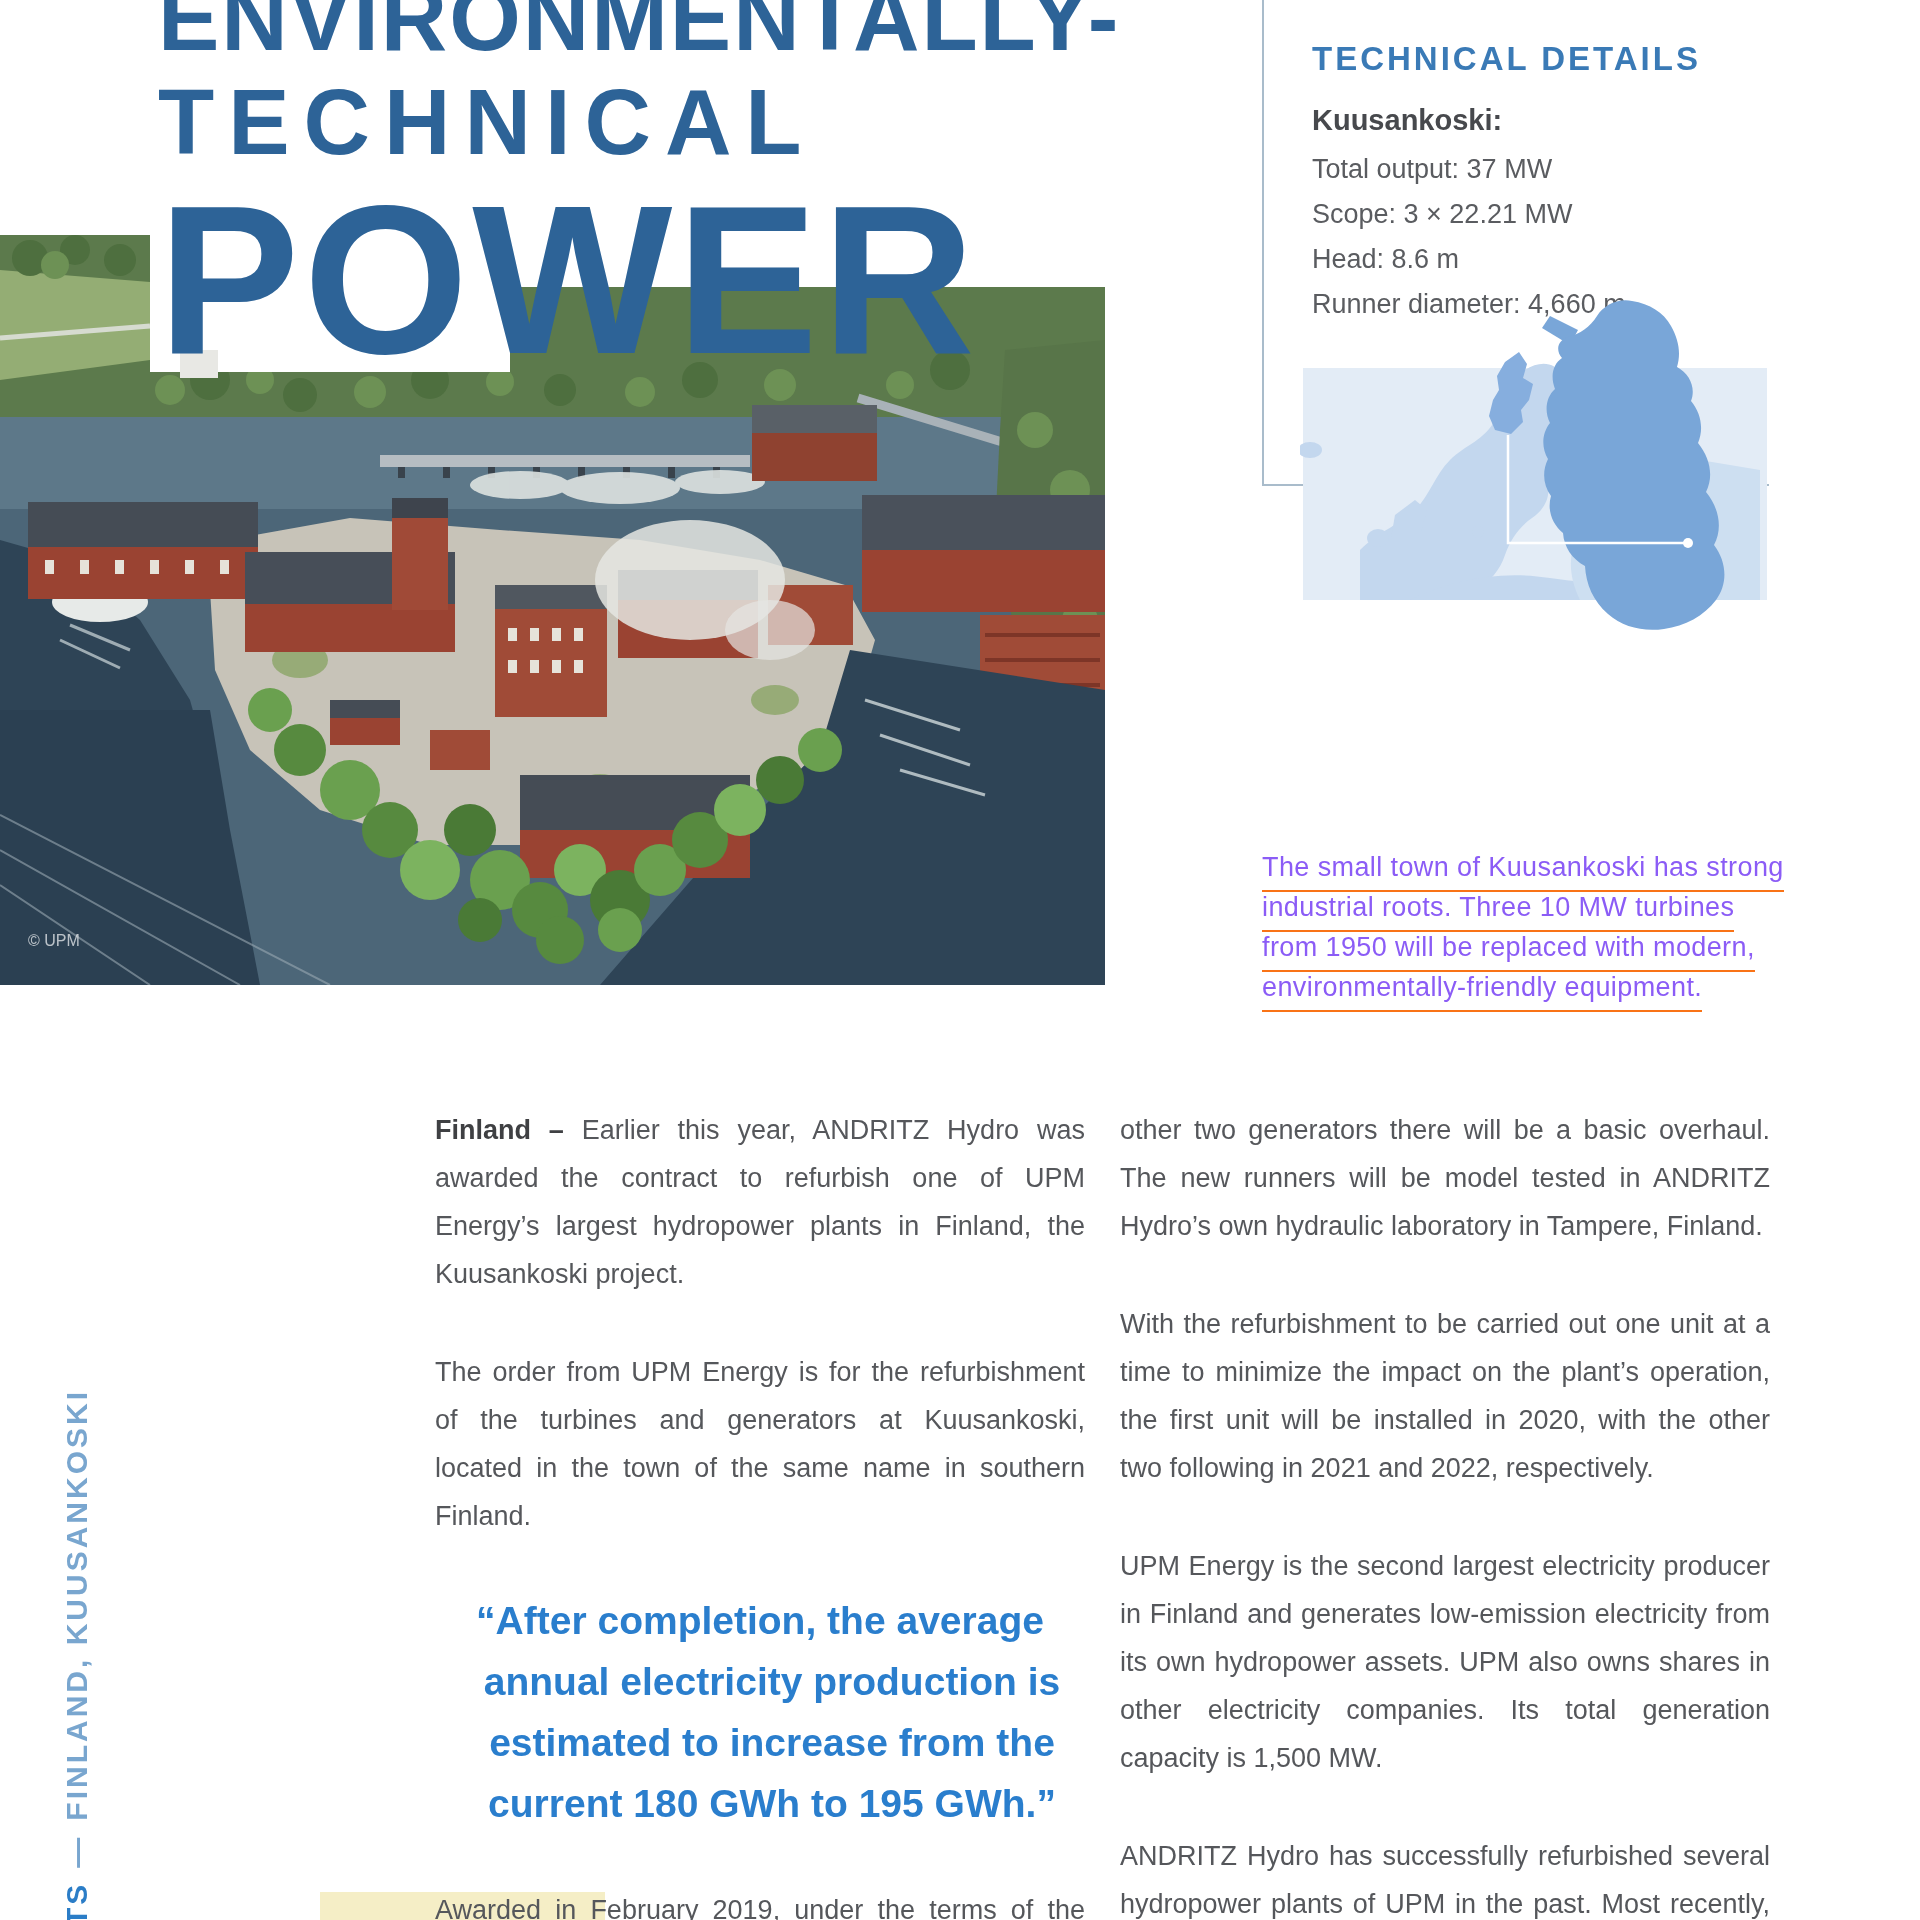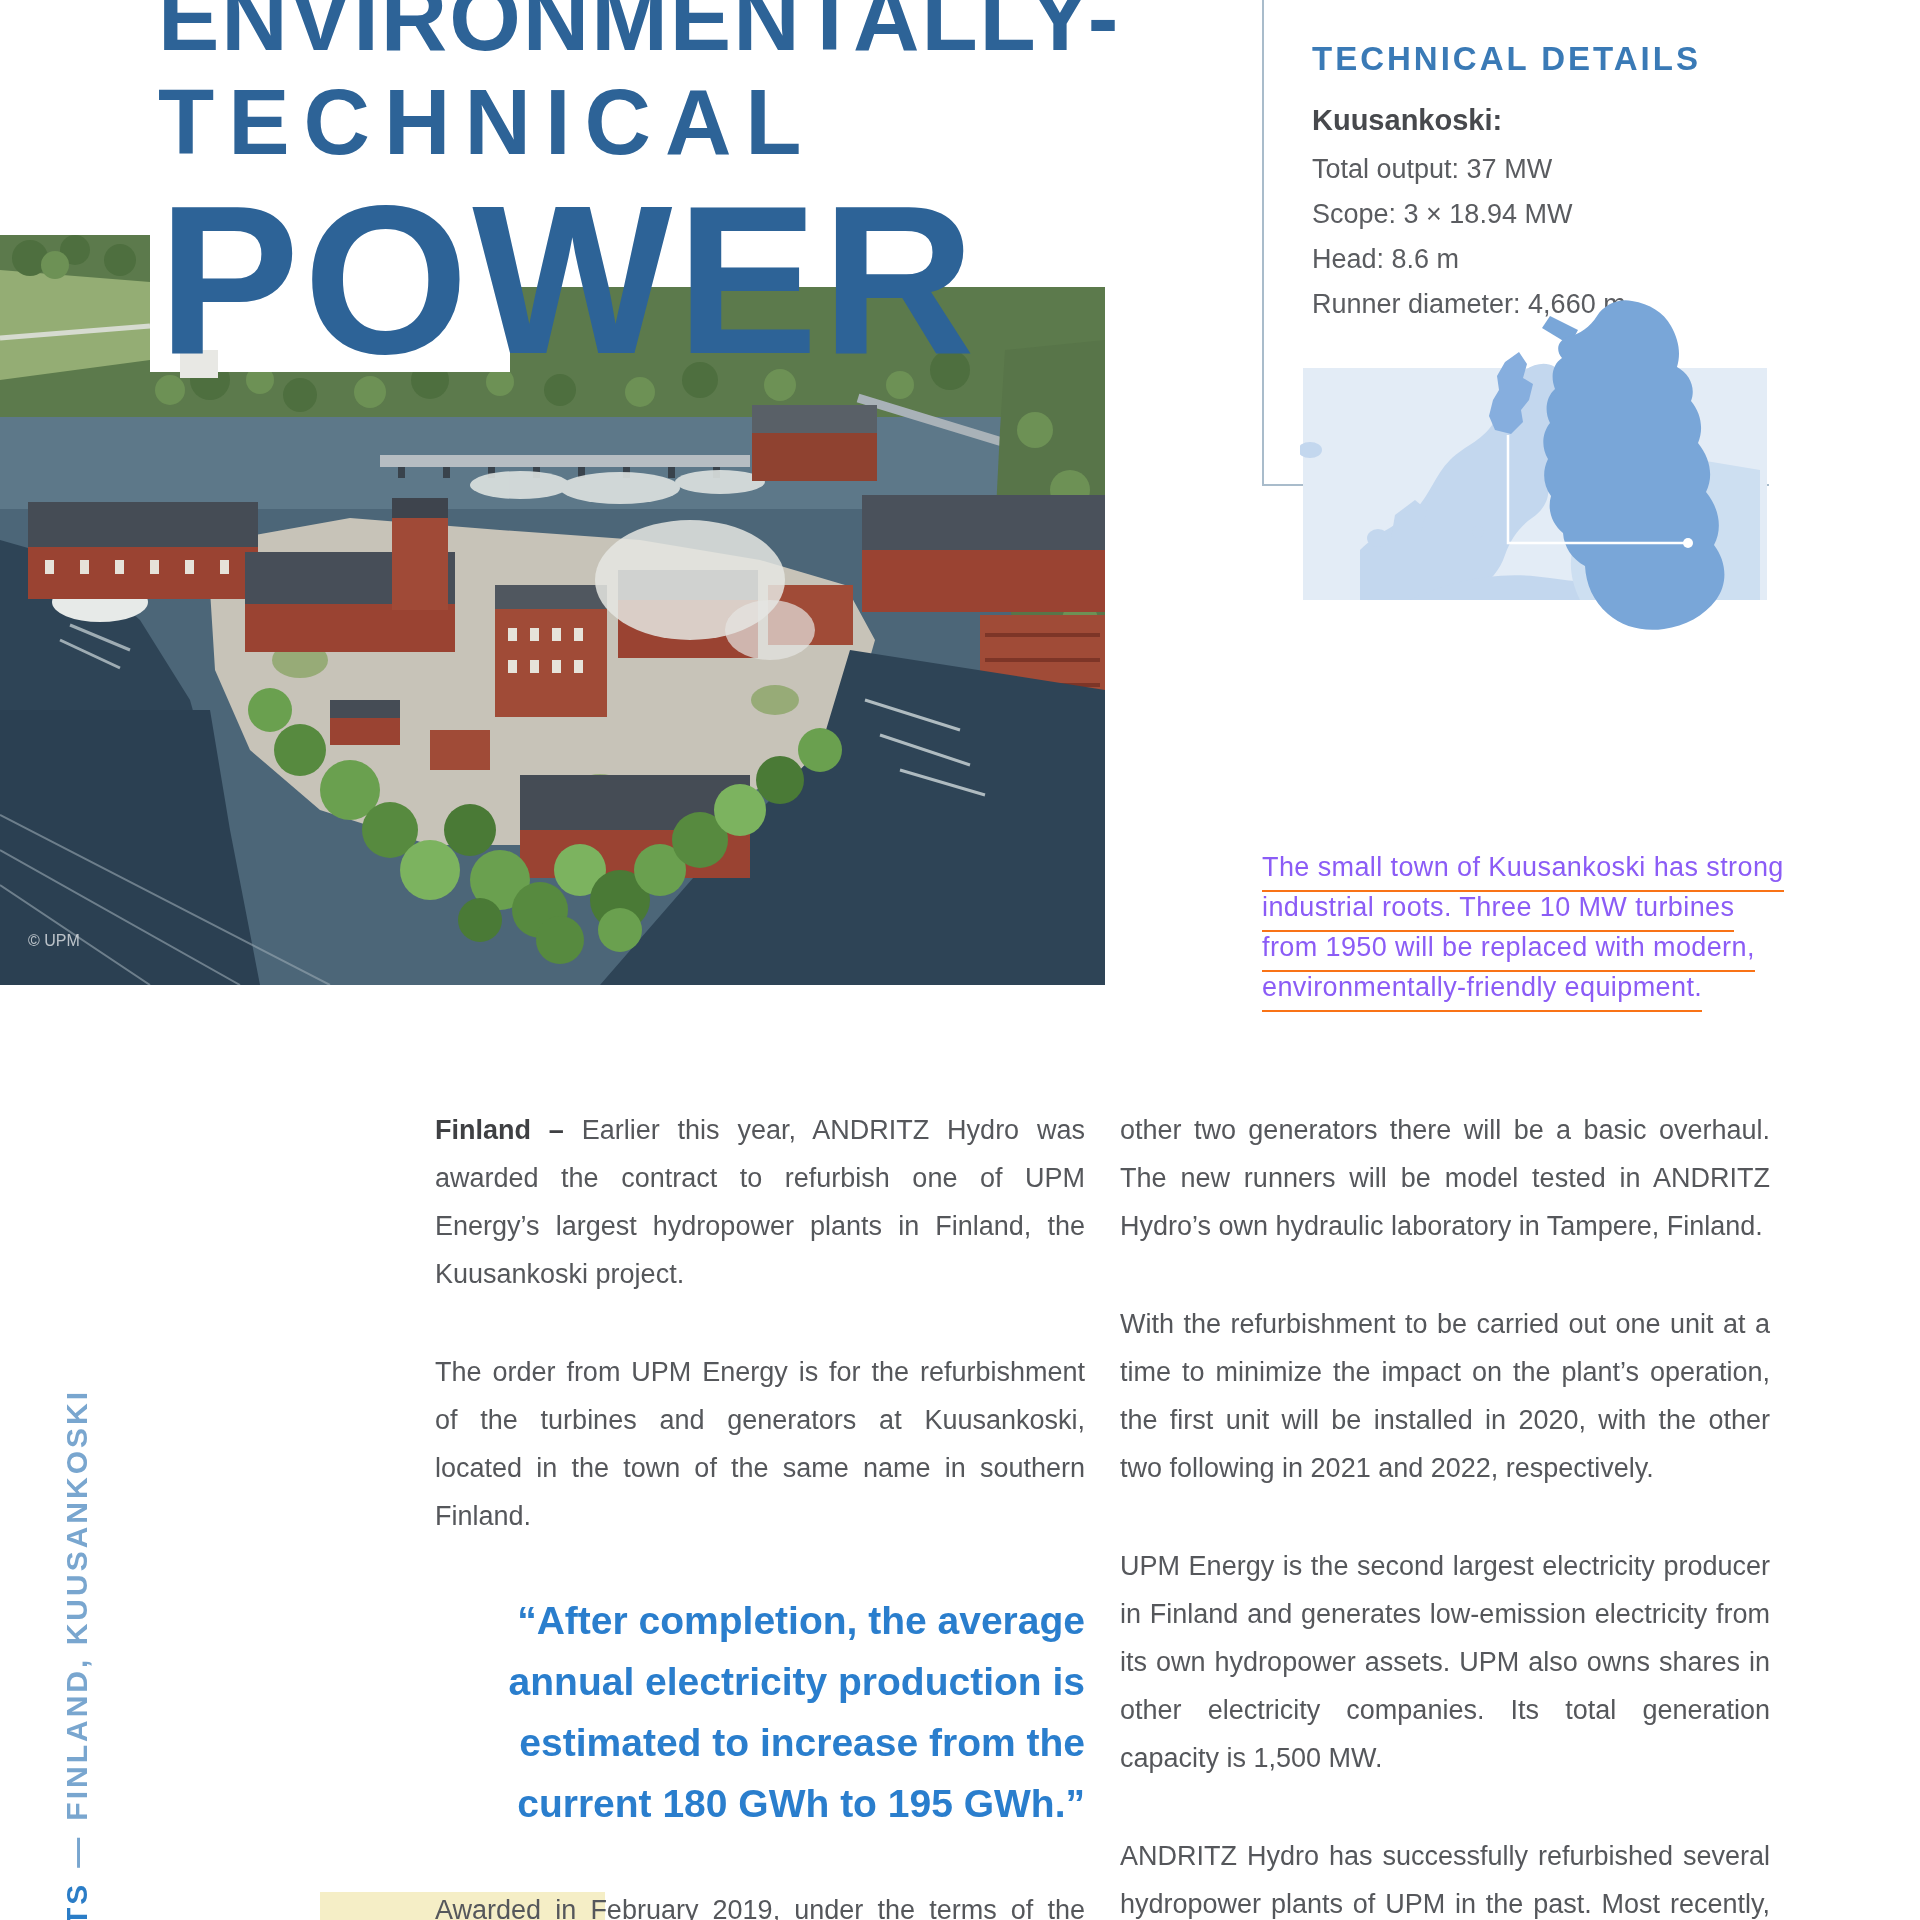--- a/index.html
+++ b/index.html
@@ -41,21 +41,21 @@
     color:#8b5cf6;font-size:27px;letter-spacing:.4px;white-space:nowrap;
   }
   
   .col{position:absolute;top:1106px;width:650px;z-index:2;}
   .col-1{left:435px;}
   .col-2{left:1120px;}
   .col p{margin:0 0 50px;text-align:justify;font-size:27px;line-height:48px;color:#55575b;}
   .lead{font-weight:bold;color:#3f4043;}
   .pull-quote{
     font-size:39px;line-height:61px;font-weight:bold;color:#2a7ecd;
-    margin:40px 0 52px;padding-left:24px;text-indent:-24px;text-align:right;
+    margin:40px 0 52px;padding-left:24px;text-indent:-24px;text-align:center;
   }
   .yellow-bar{position:absolute;left:320px;top:1892px;width:285px;height:28px;background:#f5eec6;z-index:0;}
 </style>
 </head>
 <body>
 
 <div class="page">
 
   <div class="yellow-bar"></div>
 
@@ -218,21 +218,21 @@
     <div class="t1">ENVIRONMENTALLY-</div>
     <div class="t2">TECHNICAL</div>
     <div class="t3">POWER</div>
   </div>
 
   <div class="tech-box">
     <div class="tech-inner">
       <p class="tech-heading">TECHNICAL DETAILS</p>
       <p class="tech-sub">Kuusankoski:</p>
       <div class="tech-spec">Total output: 37 MW</div>
-      <div class="tech-spec">Scope: 3 × 18.94 MW</div>
+      <div class="tech-spec">Scope: 3 × 22.21 MW</div>
       <div class="tech-spec">Head: 8.6 m</div>
       <div class="tech-spec">Runner diameter: 4,660 m</div>
     </div>
   </div>
 
   <svg class="map" viewBox="0 0 490 345">
     <rect x="3" y="68" width="464" height="232" fill="#e3ecf6"></rect>
     <g fill="#c3d7ee">
       <path d="M60,300 L60,250 C80,230 100,225 115,210 C130,195 135,175 150,160 C165,145 185,140 195,120 C205,100 210,80 225,70 C240,60 255,62 262,75 C268,88 262,100 268,112 C274,124 270,138 260,148 C250,158 245,172 248,186 C250,198 244,210 232,218 C220,226 210,240 205,255 C200,270 190,282 175,290 L160,300 Z"></path>
       <path d="M110,300 C150,280 200,270 250,278 C300,286 350,280 400,290 L460,300 Z"></path>

